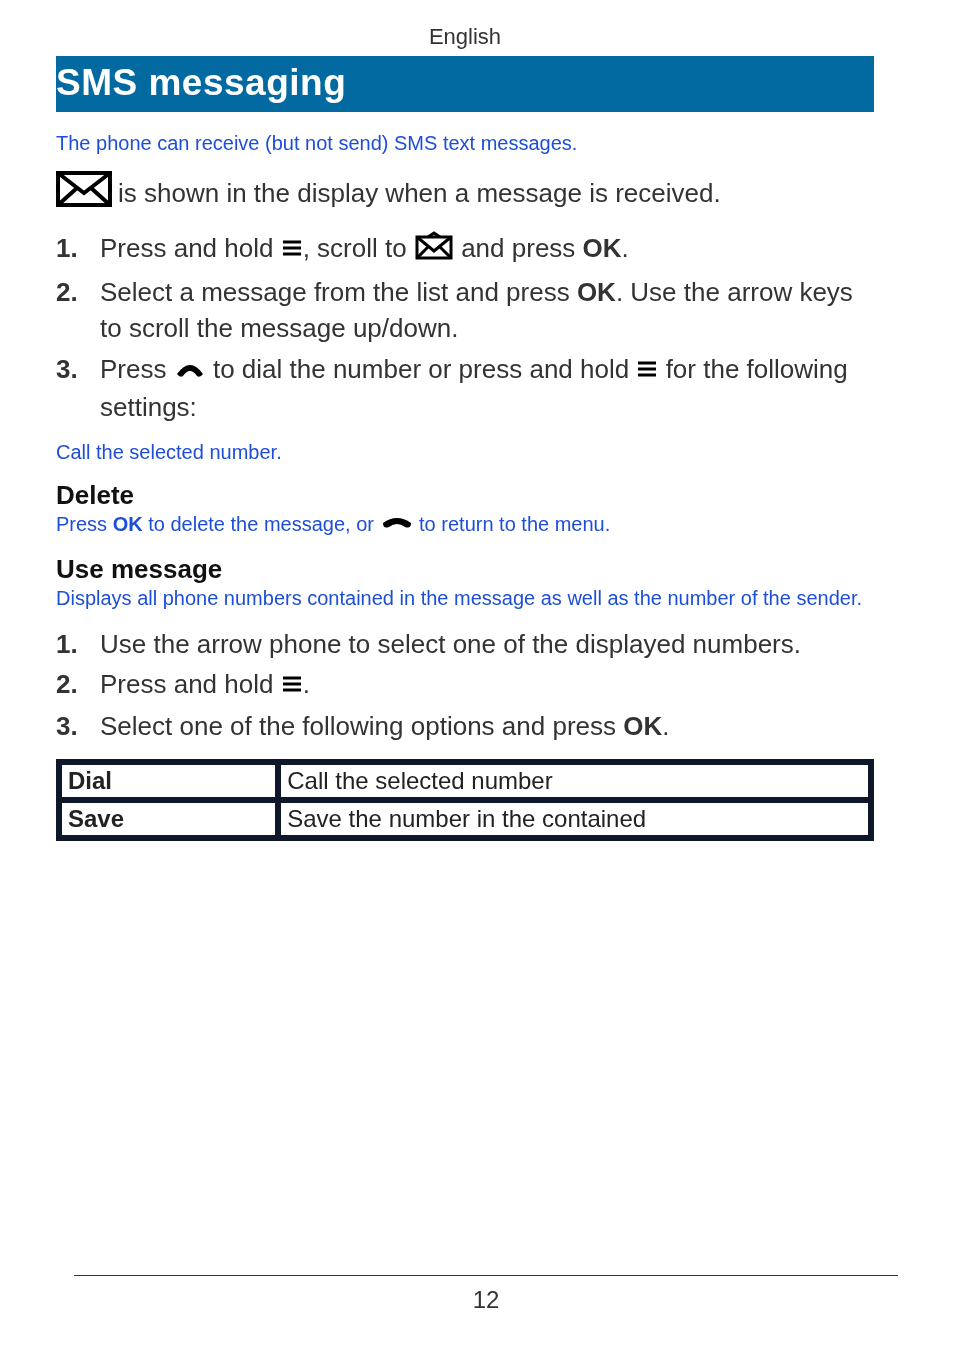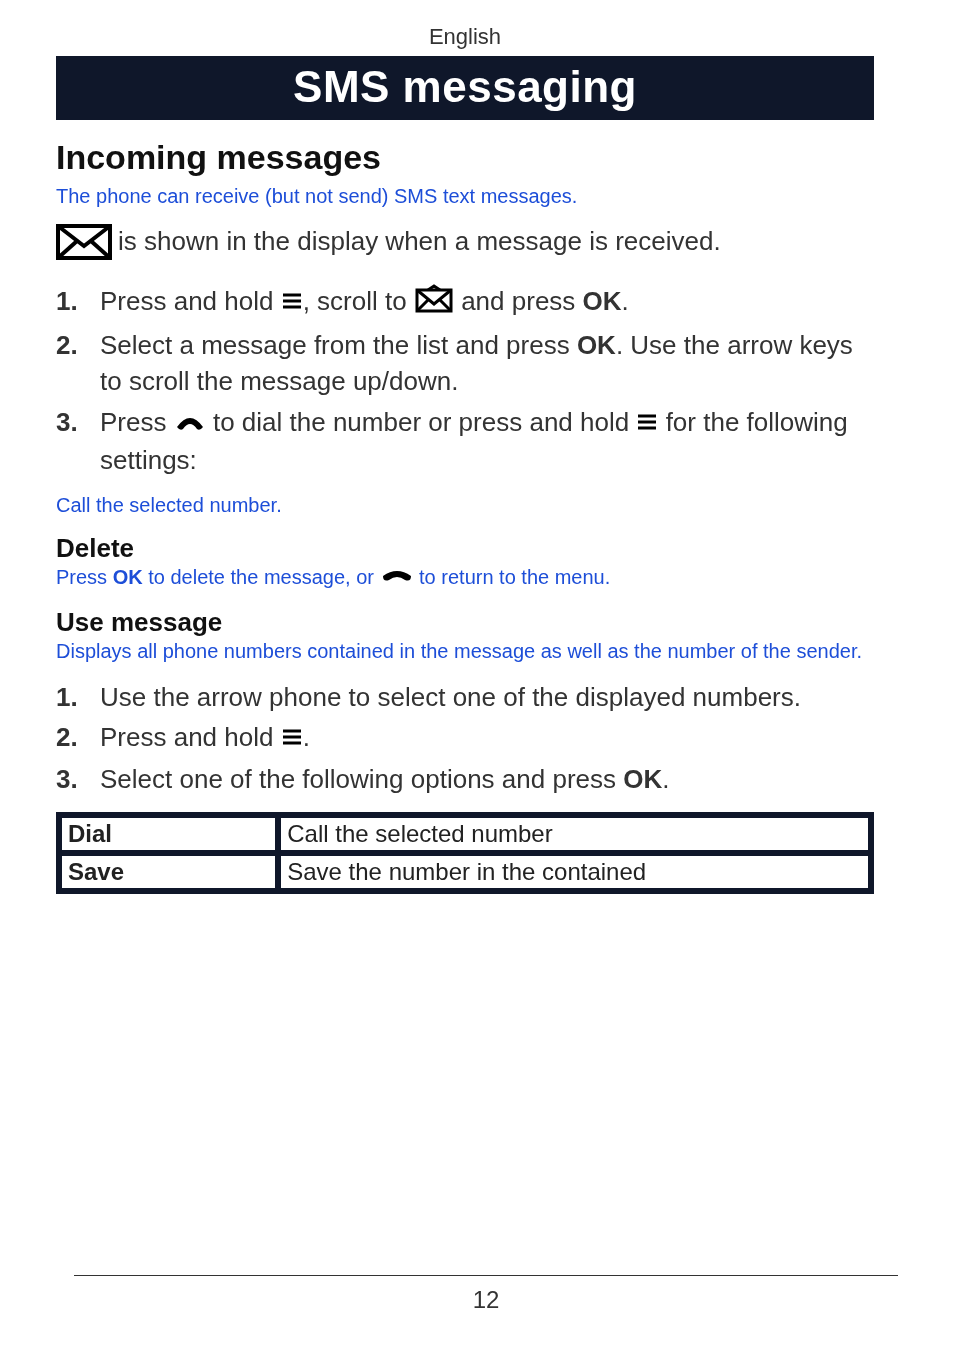--- a/index.html
+++ b/index.html
@@ -13,44 +13,44 @@
   .page {
     padding: 24px 80px 0 56px;
   }
   .lang-label {
     text-align: center;
     font-size: 22px;
     color: #333;
     margin-bottom: 6px;
   }
   .chapter-bar {
-    background: #0f172a;
+    background: #0369a1;
     color: #ffffff;
-    text-align: center;
-    font-size: 44px;
+    text-align: left;
+    font-size: 37px;
     font-weight: 600;
     padding: 6px 0 8px 0;
     margin-bottom: 18px;
     letter-spacing: 0.5px;
   }
   .h2 {
     font-size: 34px;
     font-weight: 700;
     margin-bottom: 6px;
     color: #111;
   }
   .body-text {
     font-size: 20px;
     line-height: 1.35;
     color: #1d4ed8;
     margin-bottom: 14px;
   }
   .inline-row {
     display: flex;
-    align-items: flex-start;
+    align-items: center;
     flex-wrap: wrap;
     gap: 6px;
     font-size: 26px;
     line-height: 1.35;
     color: #333;
     margin-bottom: 14px;
   }
   ol.num-list {
     list-style: none;
     counter-reset: item;
@@ -117,21 +117,20 @@
 </style>
 </head>
 <body>
 
 <div class="page">
 
   <div class="lang-label">English</div>
 
   <div class="chapter-bar">SMS messaging</div>
 
-  <div class="h2">Incoming messages</div>
 
   <div class="body-text">The phone can receive (but not send) SMS text messages.</div>
 
   <div class="inline-row">
     <span class="icon">
       <svg width="56" height="36" viewBox="0 0 56 36">
         <rect x="2" y="2" width="52" height="32" fill="#fff" stroke="#000" stroke-width="4"></rect>
         <polyline points="2,2 28,22 54,2" fill="none" stroke="#000" stroke-width="4"></polyline>
         <polyline points="2,34 21,17" fill="none" stroke="#000" stroke-width="4"></polyline>
         <polyline points="54,34 35,17" fill="none" stroke="#000" stroke-width="4"></polyline>

